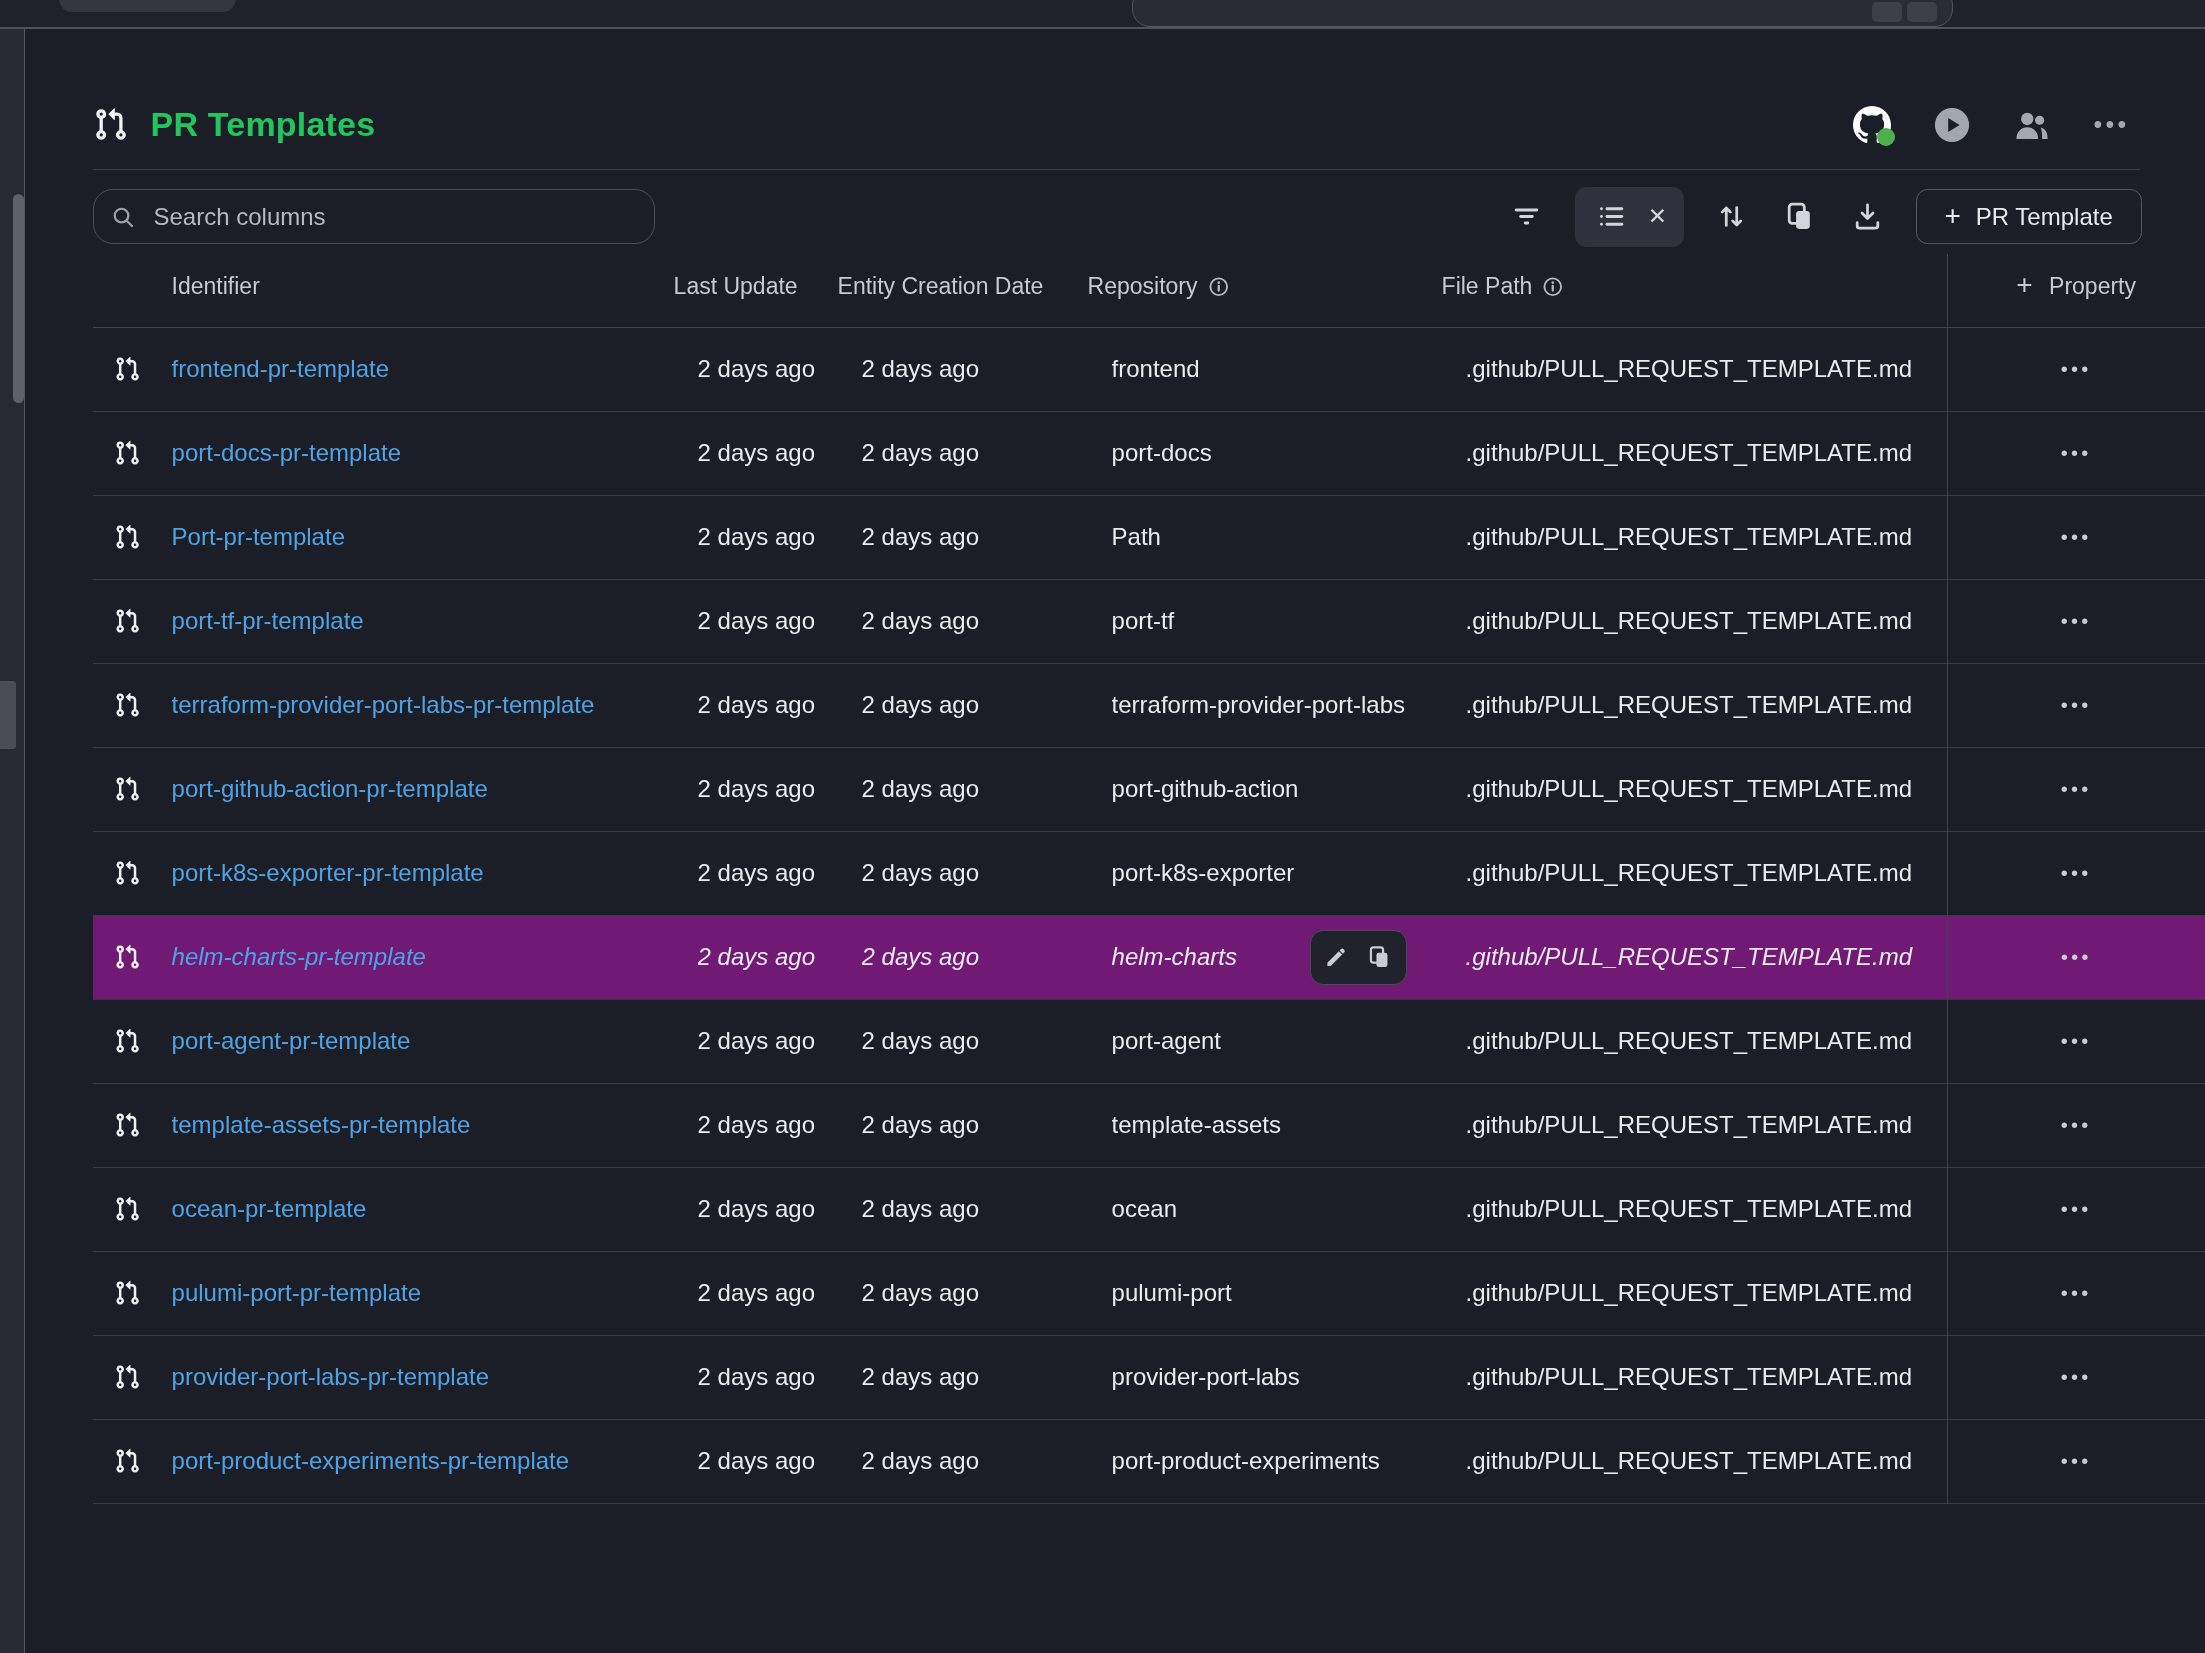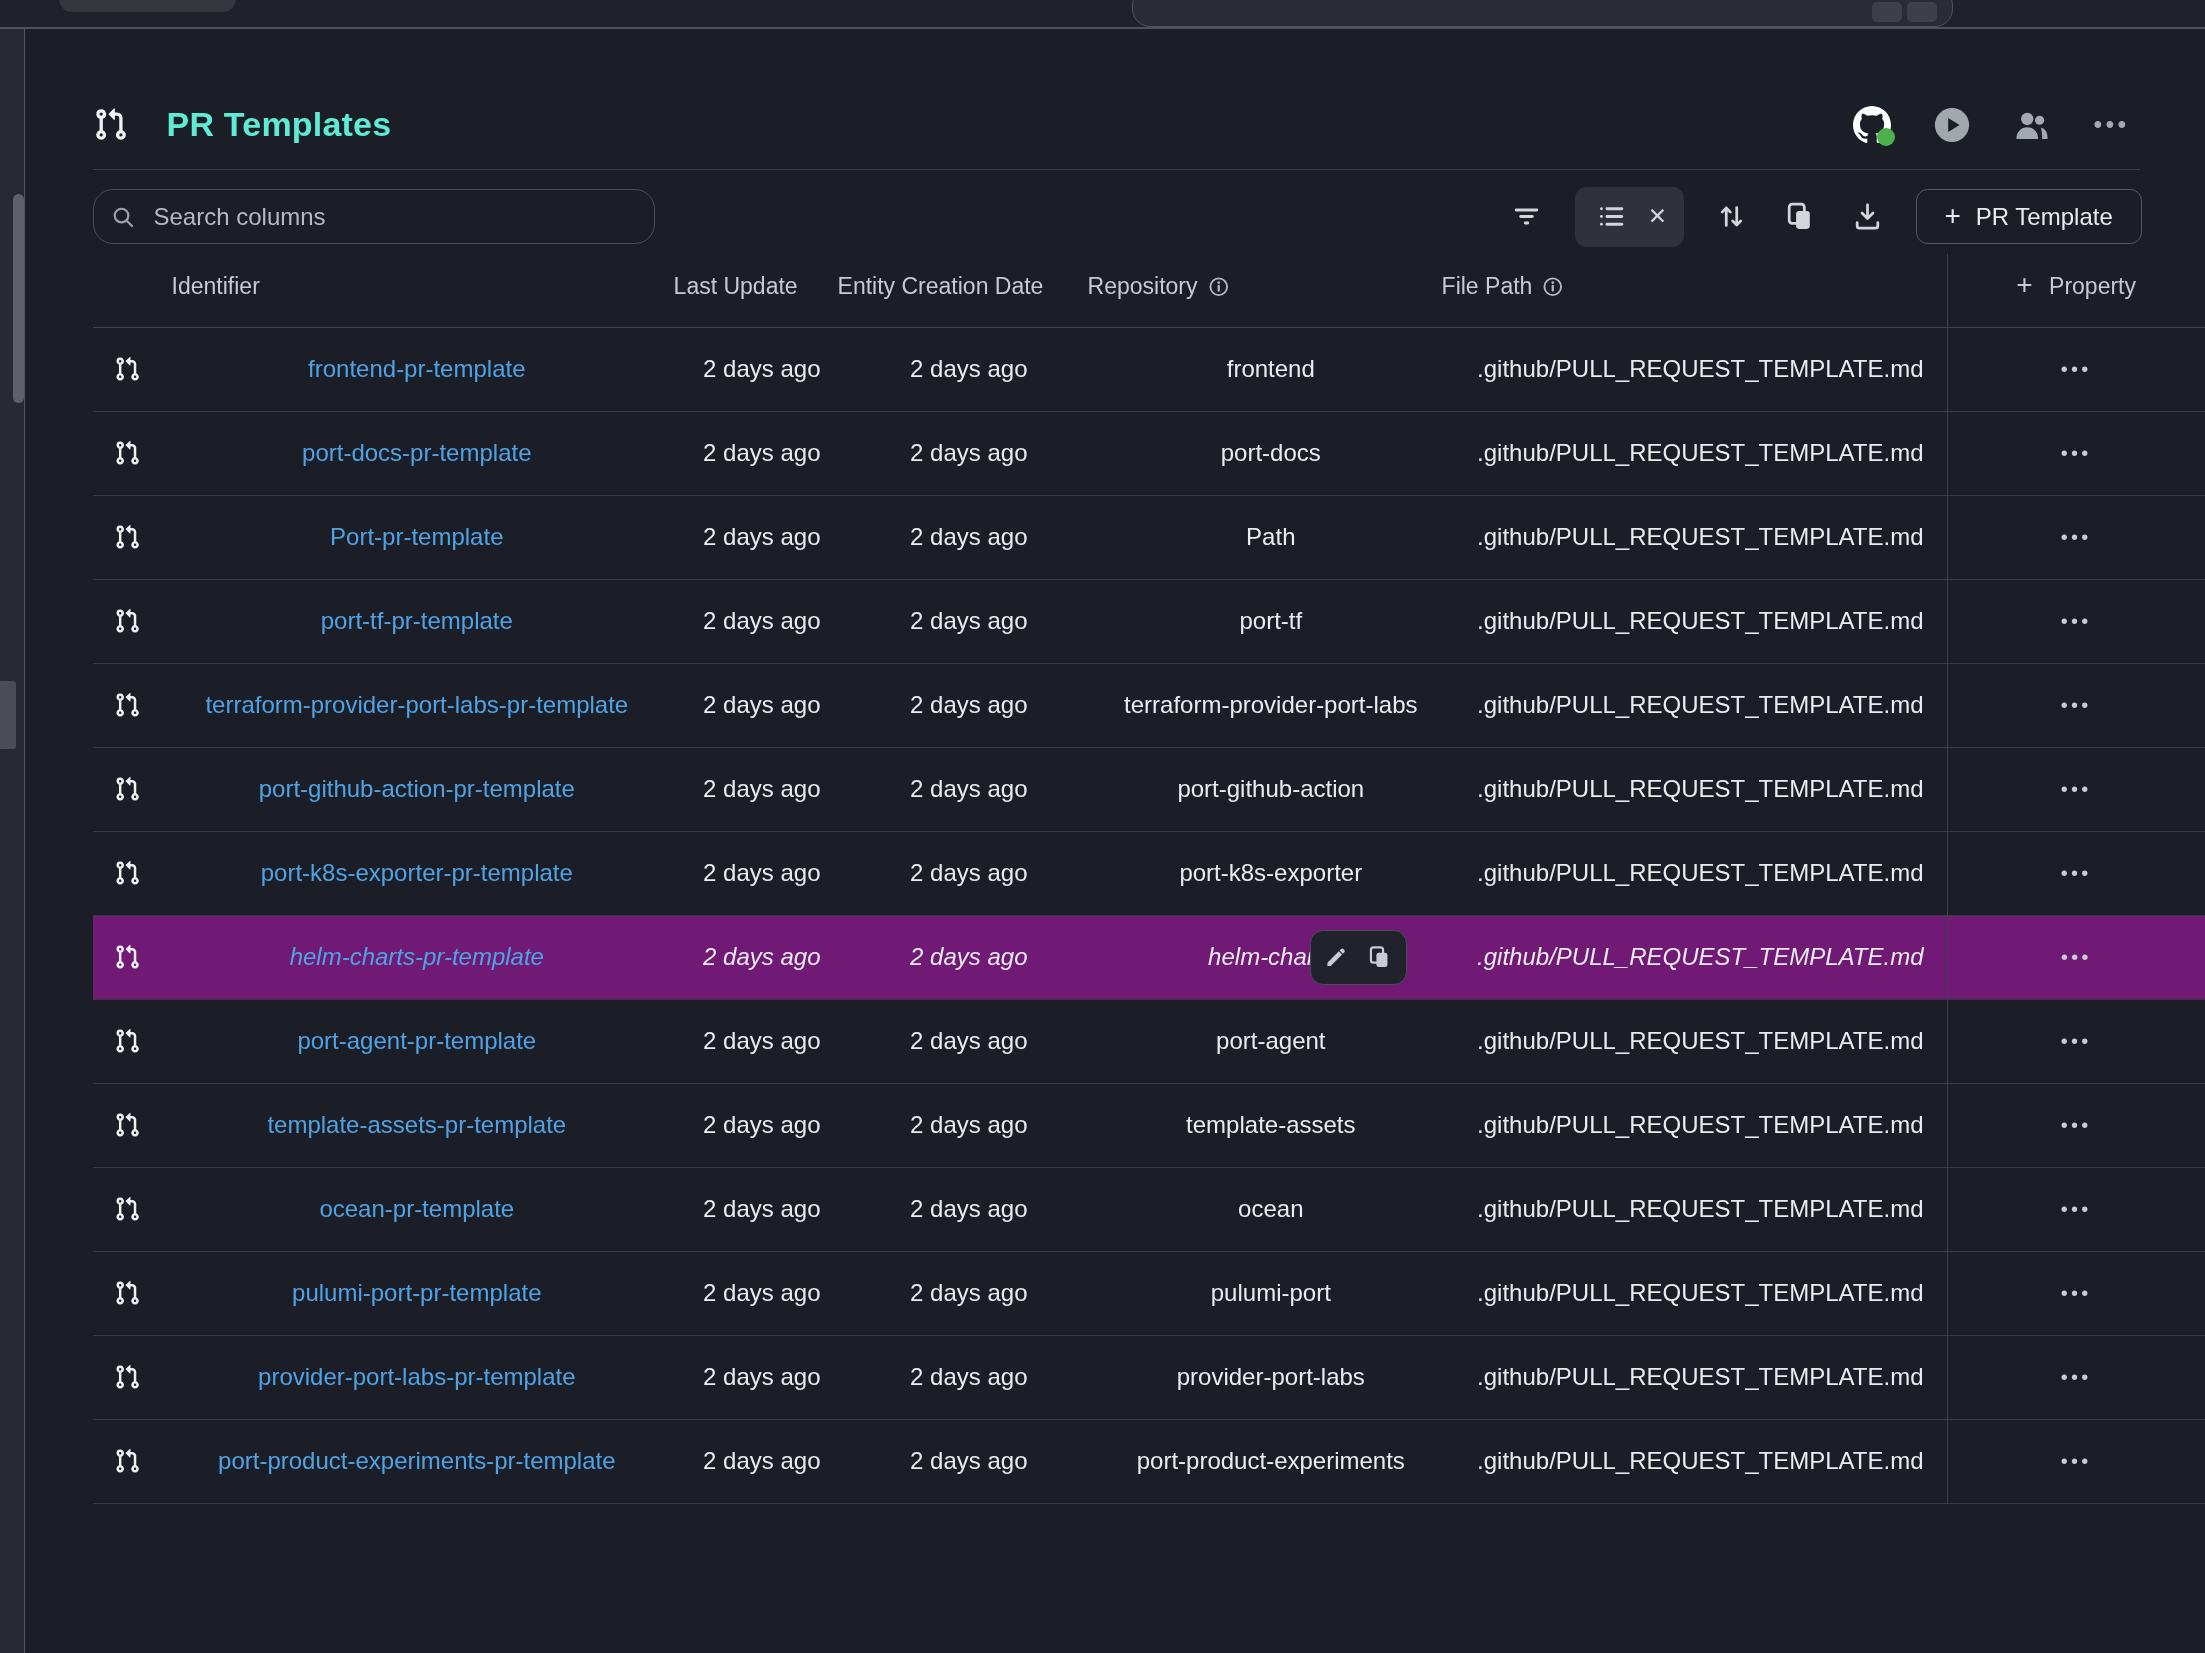--- a/index.html
+++ b/index.html
@@ -19,21 +19,21 @@
   .leftrail{position:absolute;left:0;top:29px;width:24px;height:1625px;background:#272933;border-right:1.7px solid #53555e;}
   .scroll-thumb{position:absolute;right:0;top:165px;width:10.7px;height:209px;background:#5e616a;border-radius:5.8px;}
   .rail-notch{position:absolute;left:0;top:652px;width:15.7px;height:68px;background:#4a4c56;border-radius:0 3.3px 3.3px 0;}
 
   
   .panel{position:absolute;left:25.6px;top:29px;width:2180px;height:1625px;background:#1c1e27;}
 
   .page-head{display:flex;align-items:center;justify-content:space-between;padding:51px 64px 0 67px;height:89px;}
   .title-wrap{display:flex;align-items:center;gap:23px;}
   .title-pr-icon{width:35px;height:35px;color:#f2f3f5;}
-  .page-title{margin:16px;font-size:34px;font-weight:600;color:#5eead4;letter-spacing:0.2px;}
+  .page-title{margin:0;font-size:34px;font-weight:600;color:#22c55e;letter-spacing:0.2px;}
   .head-actions{display:flex;align-items:center;gap:40px;margin-right:10px;}
   .iconbtn{position:relative;width:40px;height:40px;display:flex;align-items:center;justify-content:center;cursor:pointer;color:#a4a8b0;}
   .gh-mark{width:38px;height:38px;color:#ffffff;}
   .gh-dot{position:absolute;right:-3.3px;bottom:-1.7px;width:18px;height:18px;border-radius:50%;background:#4db04c;}
   .dots-btn{font-size:25px;letter-spacing:3.3px;color:#a4a8b0;line-height:1;}
   .head-divider{margin:0 66px 0 67px;height:0.8px;background:#3a3d46;}
 
   
   .toolbar{display:flex;align-items:center;justify-content:space-between;margin:18px 64px 0 67px;height:58px;}
   .search-box{display:flex;align-items:center;gap:15px;width:562px;height:55px;border:1.7px solid #4a4d57;border-radius:20px;
@@ -52,21 +52,21 @@
   
   .table{position:relative;margin-left:67px;width:2113px;}
   .col-divider{position:absolute;left:1854px;top:8.3px;bottom:0;width:1.7px;background:#3f424b;}
   .tr,.thead{display:grid;grid-template-columns:79px 502px 164px 250px 354px 505px 259px;align-items:center;}
   .thead{height:81px;border-bottom:0.8px solid #40434c;color:#c7cad1;font-size:23px;}
   .th{display:flex;align-items:center;gap:10px;}
   .th .info{color:#b6b9c0;}
   .th-addprop{display:flex;align-items:center;justify-content:center;gap:16.5px;color:#c7cad1;cursor:pointer;}
   .th-addprop .plus{font-size:28px;font-weight:300;line-height:1;margin-top:-2.5px;}
 
-  .tr{position:relative;height:83px;border-bottom:0.8px solid #373a43;font-size:24px;color:#e9ebef;text-align:center;}
+  .tr{position:relative;height:83px;border-bottom:0.8px solid #373a43;font-size:24px;color:#e9ebef;}
   .tr.hovered{background:#701a75;font-style:italic;}
   .cell-icon{display:flex;align-items:center;padding-left:21.5px;}
   .row-pr-icon{width:26.4px;height:30px;color:#eef0f3;}
   .ident-link{color:#4fa3e5;text-decoration:none;cursor:pointer;overflow:hidden;white-space:nowrap;text-overflow:ellipsis;padding-right:11.6px;}
   .cell-plain{white-space:nowrap;overflow:hidden;text-overflow:ellipsis;padding-right:11.6px;margin-left:24px;}
   .cell-actions{display:flex;align-items:center;justify-content:center;}
   .row-dots{color:#c9ccd3;font-size:20px;letter-spacing:3.3px;cursor:pointer;line-height:1;}
 
   .hover-pill{display:none;position:absolute;left:1217px;top:14px;width:97px;height:55px;background:#20222c;
     border:1.7px solid #4a4d57;border-radius:13.2px;box-sizing:border-box;align-items:center;justify-content:center;gap:15px;}

